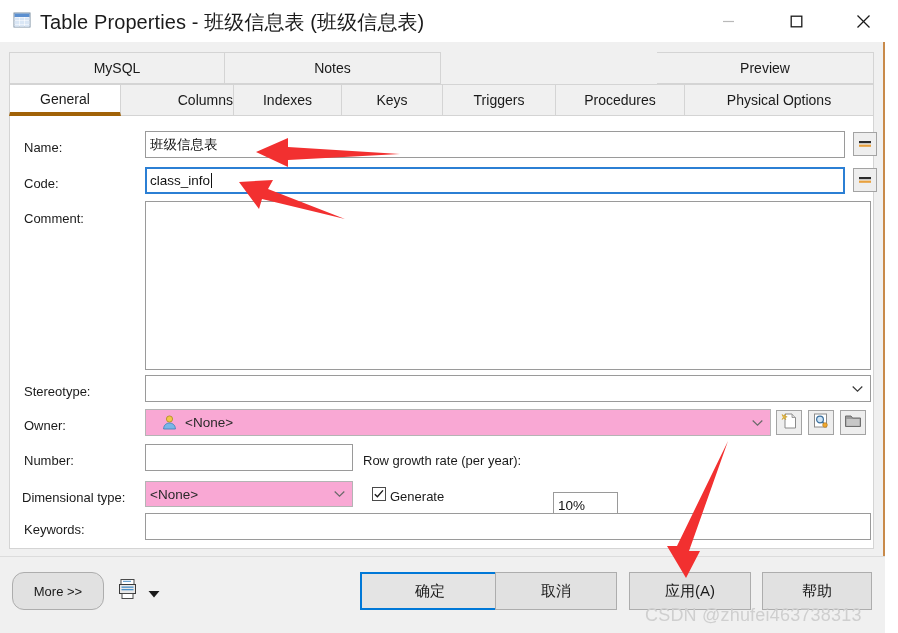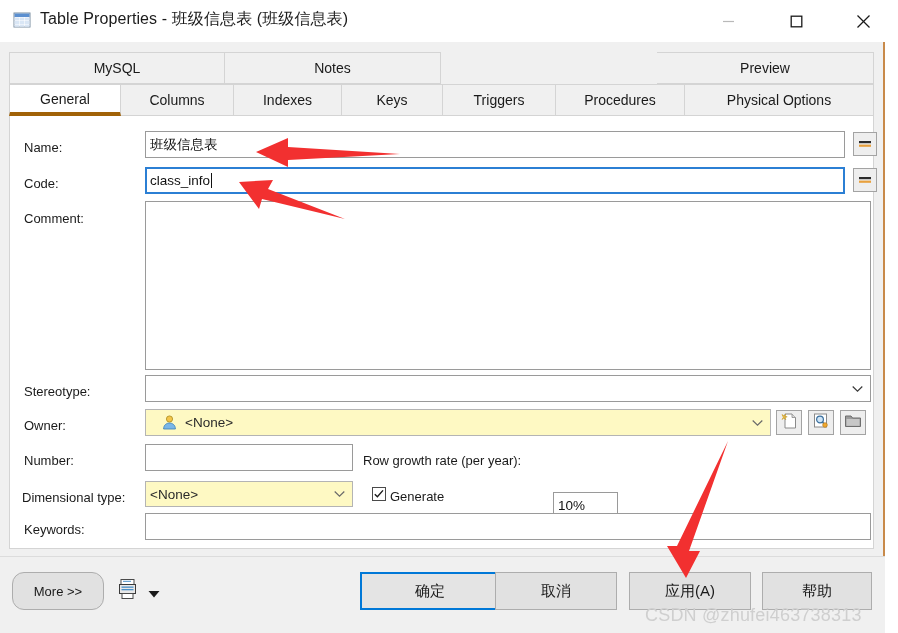--- a/index.html
+++ b/index.html
@@ -43,21 +43,21 @@
     box-sizing: border-box;
   }
   #title-icon {
     position: absolute;
     left: 13px; top: 11px;
     width: 18px; height: 18px;
   }
   #title-text {
     position: absolute;
     left: 40px; top: 9px;
-    font-size: 16px;
+    font-size: 20px;
     color: #1b1b1b;
     white-space: nowrap;
     letter-spacing: .1px;
   }
   .wincontrol {
     position: absolute;
     top: 0;
     width: 46px; height: 42px;
     display: flex;
     align-items: center;
@@ -142,21 +142,21 @@
     outline-offset: -2px;
   }
   .caret {
     display: inline-block;
     width: 1px;
     height: 15px;
     background: #111;
     margin-left: 1px;
   }
   .fdisabled {
-    background: #fef9c3;
+    background: #f9a8d4;
     border: 1px solid #b4b4b4;
     color: #2a2a2a;
   }
 
   .eqbtn {
     position: absolute;
     width: 24px; height: 24px;
     box-sizing: border-box;
     background: #eeeeee;
     border: 1px solid #a3a3a3;
@@ -312,21 +312,21 @@
       </div>
       <div class="tab" style="left:648px;width:217px;">
         <span>Preview</span>
       </div>
     </div>
 
     <div class="tabrow" id="tabrow-bottom">
       <div class="tab first active" style="left:0px;width:112px;">
         <span>General</span>
       </div>
-      <div class="tab" style="left:112px;width:113px;">
+      <div class="tab" style="left:112px;width:113px;justify-content:flex-end;">
         <span>Columns</span>
       </div>
       <div class="tab" style="left:225px;width:108px;">
         <span>Indexes</span>
       </div>
       <div class="tab" style="left:333px;width:101px;">
         <span>Keys</span>
       </div>
       <div class="tab" style="left:434px;width:113px;">
         <span>Triggers</span>

